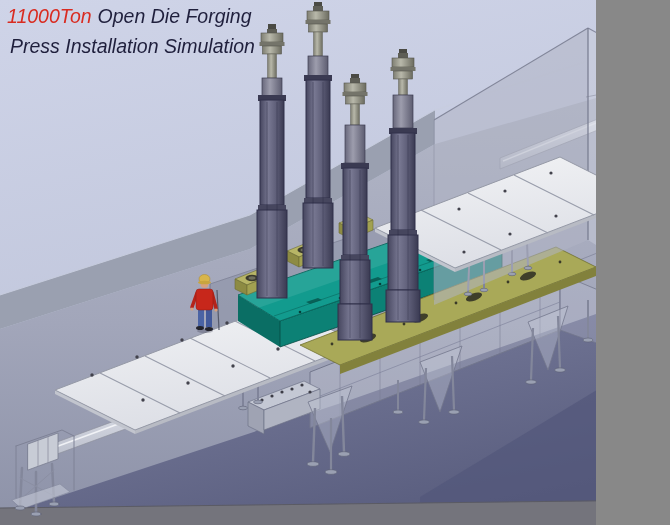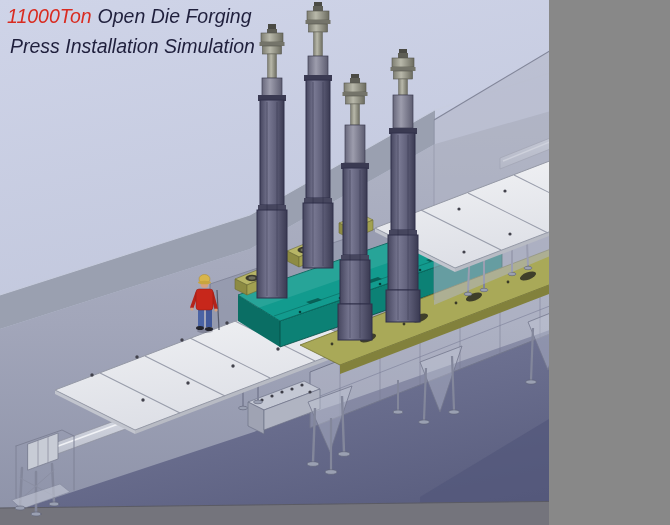--- a/index.html
+++ b/index.html
@@ -1,16 +1,16 @@
 <!DOCTYPE html>
 <html><head>
 <meta charset="utf-8">
 <style>
   html,body{margin:0;padding:0;background:#888;}
-  .stage{position:relative;width:549px;height:525px;overflow:hidden;font-family:"Liberation Sans",sans-serif;}
+  .stage{position:relative;width:596px;height:525px;overflow:hidden;font-family:"Liberation Sans",sans-serif;}
   svg{display:block;}
   .ttl{font-family:"Liberation Sans",sans-serif;font-style:italic;font-size:19.5px;letter-spacing:0;}
 </style>
 </head>
 <body>
 
 <div class="stage">
 <svg width="670" height="525" viewBox="0 0 670 525">
   <defs>
     <linearGradient id="gSky" x1="0" y1="0" x2="0.25" y2="1">

